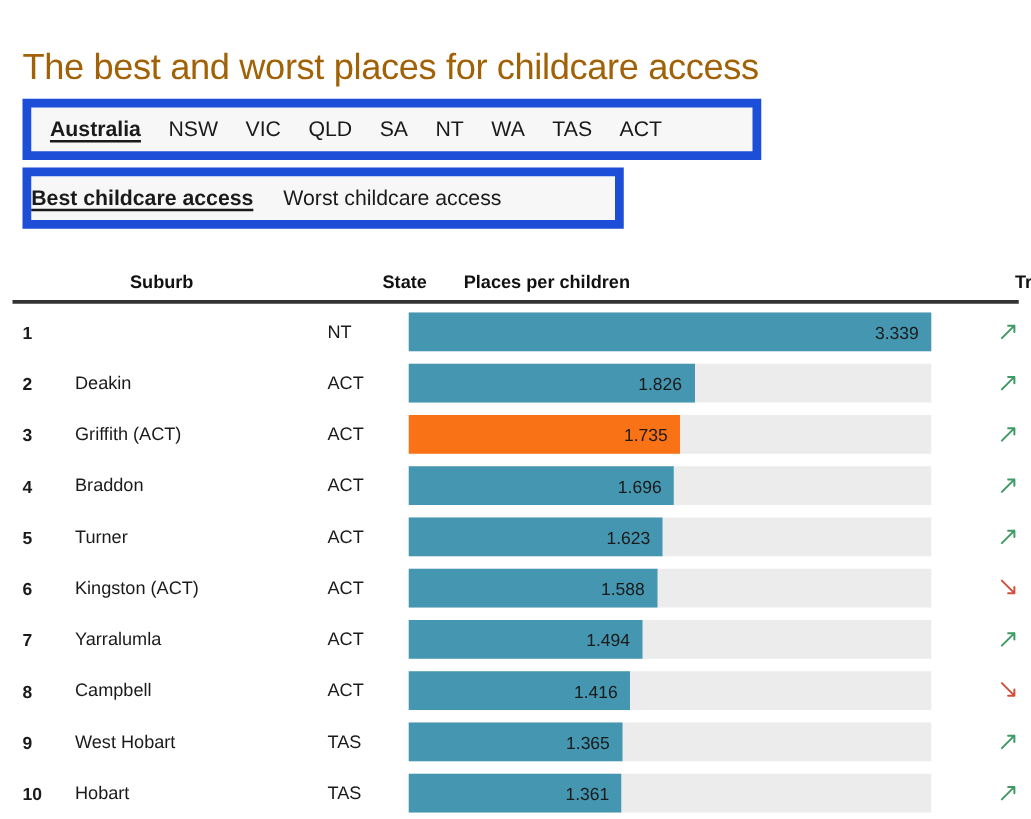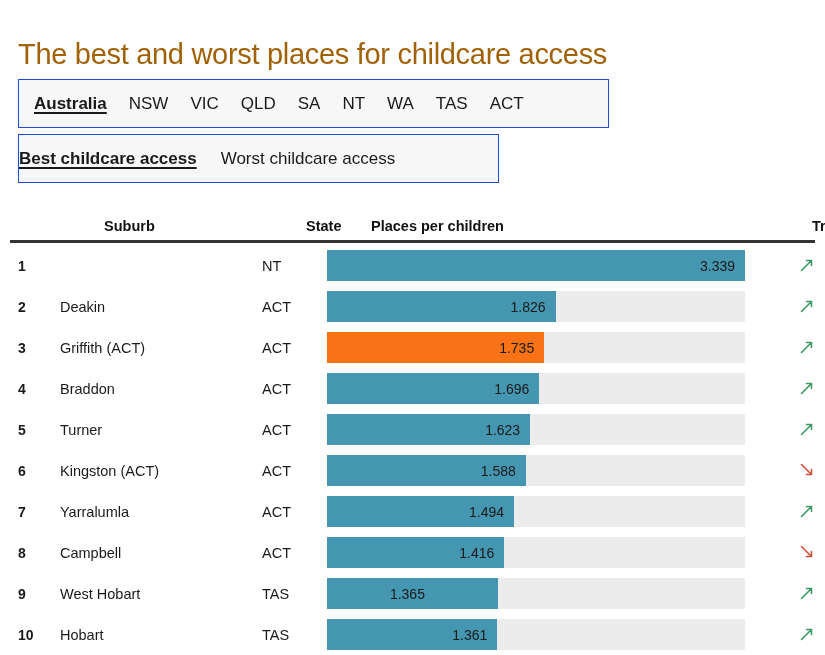--- a/index.html
+++ b/index.html
@@ -27,21 +27,21 @@
     letter-spacing: -0.3px;
     color: #a16207;
     white-space: nowrap;
     margin-top: 34px;
   }
 
   
   .tabstrip {
     position: absolute;
     background: #f7f7f7;
-    border: 1px solid #1d4ed8;
+    border: 7px solid #1d4ed8;
     box-sizing: border-box;
     display: flex;
     align-items: center;
   }
   .tabstrip-region {
     left: 18px;
     top: 79px;
     width: 591px;
     height: 49px;
     padding-left: 15px;
@@ -312,21 +312,21 @@
           <svg width="18" height="18" viewBox="0 0 18 18">
             <path d="M3.5 3.5 L13.5 13.5 M13.5 8.5 L13.5 13.5 L8.5 13.5" stroke="#d0503c" stroke-width="1.6" fill="none" stroke-linecap="round" stroke-linejoin="round"></path>
           </svg>
         </div>
       </div>
       <div class="row">
         <div class="cell c-rank">9</div>
         <div class="cell c-suburb">West Hobart</div>
         <div class="cell c-state">TAS</div>
         <div class="bar-track" style="background: rgb(236, 236, 236);">
-          <div class="bar-fill" style="background: rgb(69, 150, 176); width: 40.8805%; justify-content: center;">
+          <div class="bar-fill" style="background: rgb(69, 150, 176); width: 40.8805%;">
             <span class="bar-value">1.365</span>
           </div>
         </div>
         <div class="cell c-trend">
           <svg width="18" height="18" viewBox="0 0 18 18">
             <path d="M3.5 14.5 L13.5 4.5 M8.5 4.5 L13.5 4.5 L13.5 9.5" stroke="#3d9b63" stroke-width="1.6" fill="none" stroke-linecap="round" stroke-linejoin="round"></path>
           </svg>
         </div>
       </div>
       <div class="row">

